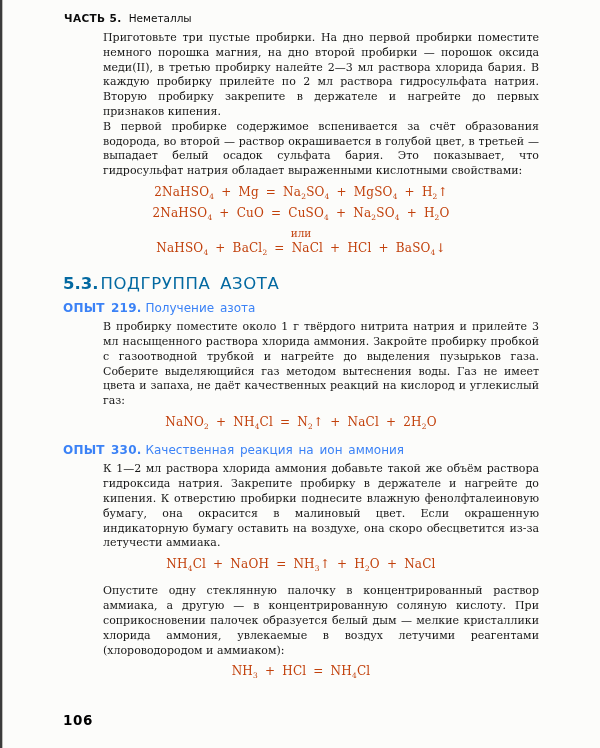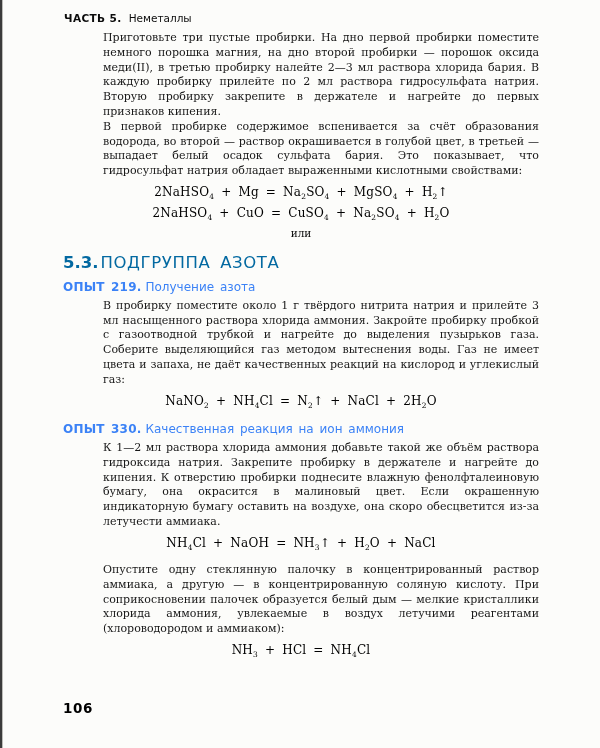--- a/index.html
+++ b/index.html
@@ -11,36 +11,36 @@
   .running-head{position:absolute;left:64px;top:12px;font-family:"DejaVu Sans","Liberation Sans",sans-serif;font-size:10.5px;color:#0c0c0c;white-space:nowrap;}
   .rh-part{font-weight:700;letter-spacing:.4px;}
   .rh-title{margin-left:7px;}
 
   .content{position:absolute;left:63px;top:31px;width:476px;}
 
   .para{font-family:"DejaVu Serif","Liberation Serif",serif;font-size:11px;line-height:14.8px;
         text-align:justify;margin:0 0 0 40px;color:#171717;}
 
   .eq-block{margin:5px 40px 7px 40px;text-align:center;
-            font-family:"DejaVu Serif","Liberation Serif",serif;font-size:12px;color:#000000;}
+            font-family:"DejaVu Serif","Liberation Serif",serif;font-size:12px;color:#c2410c;}
   .eq{line-height:17px;word-spacing:3px;letter-spacing:.2px;white-space:nowrap;}
   .eq sub,.eq sup{font-size:.62em;}
   .eq sup.stack{margin-left:-.55em;}
   .eq-or{font-size:10.5px;line-height:13px;word-spacing:0;}
 
   .section-heading{margin:13px 0 7px 0;font-family:"DejaVu Sans","Liberation Sans",sans-serif;
         font-size:16.5px;font-weight:400;color:#0369a1;letter-spacing:.6px;word-spacing:4px;}
   .section-heading .sec-num{font-weight:700;letter-spacing:0;margin-right:2px;}
 
   .exp-heading{margin:8px 0 5px 0;font-family:"DejaVu Sans","Liberation Sans",sans-serif;
         font-size:12px;font-weight:400;color:#3b82f6;word-spacing:2px;}
   .exp-label{font-weight:700;letter-spacing:.2px;}
   .exp-title{margin-left:4px;}
 
-  .page-number{position:absolute;left:63px;bottom:32px;font-family:"DejaVu Sans","Liberation Sans",sans-serif;
+  .page-number{position:absolute;left:63px;bottom:20px;font-family:"DejaVu Sans","Liberation Sans",sans-serif;
         font-size:13.5px;font-weight:700;letter-spacing:.6px;color:#000;}
 </style>
 </head>
 <body>
 
 <div class="page">
   <div class="edge"></div>
   <div class="edge-soft"></div>
 
   <header class="running-head">
@@ -49,20 +49,21 @@
 
   <div class="content">
 
     <p class="para">Приготовьте три пустые пробирки. На дно первой пробирки поместите немного порошка магния, на дно второй пробирки — порошок оксида меди(II), в третью пробирку налейте 2—3 мл раствора хлорида бария. В каждую пробирку прилейте по 2 мл раствора гидросульфата натрия. Вторую пробирку закрепите в держателе и нагрейте до первых признаков кипения.</p>
     <p class="para">В первой пробирке содержимое вспенивается за счёт образования водорода, во второй — раствор окрашивается в голубой цвет, в третьей — выпадает белый осадок сульфата бария. Это показывает, что гидросульфат натрия обладает выраженными кислотными свойствами:</p>
 
     <div class="eq-block">
       <div class="eq">2NaHSO<sub>4</sub> + Mg = Na<sub>2</sub>SO<sub>4</sub> + MgSO<sub>4</sub> + H<sub>2</sub>↑</div>
       <div class="eq">2NaHSO<sub>4</sub> + CuO = CuSO<sub>4</sub> + Na<sub>2</sub>SO<sub>4</sub> + H<sub>2</sub>O</div>
       <div class="eq-or">или</div>
+      <div class="eq">NaHSO<sub>4</sub> + BaCl<sub>2</sub> = NaCl + HCl + BaSO<sub>4</sub>↓</div>
     </div>
 
     <h2 class="section-heading">
       <span class="sec-num">5.3.</span><span>ПОДГРУППА АЗОТА</span>
     </h2>
 
     <section>
       <h3 class="exp-heading">
         <span class="exp-label">ОПЫТ 219.</span><span class="exp-title">Получение азота</span>
       </h3>

